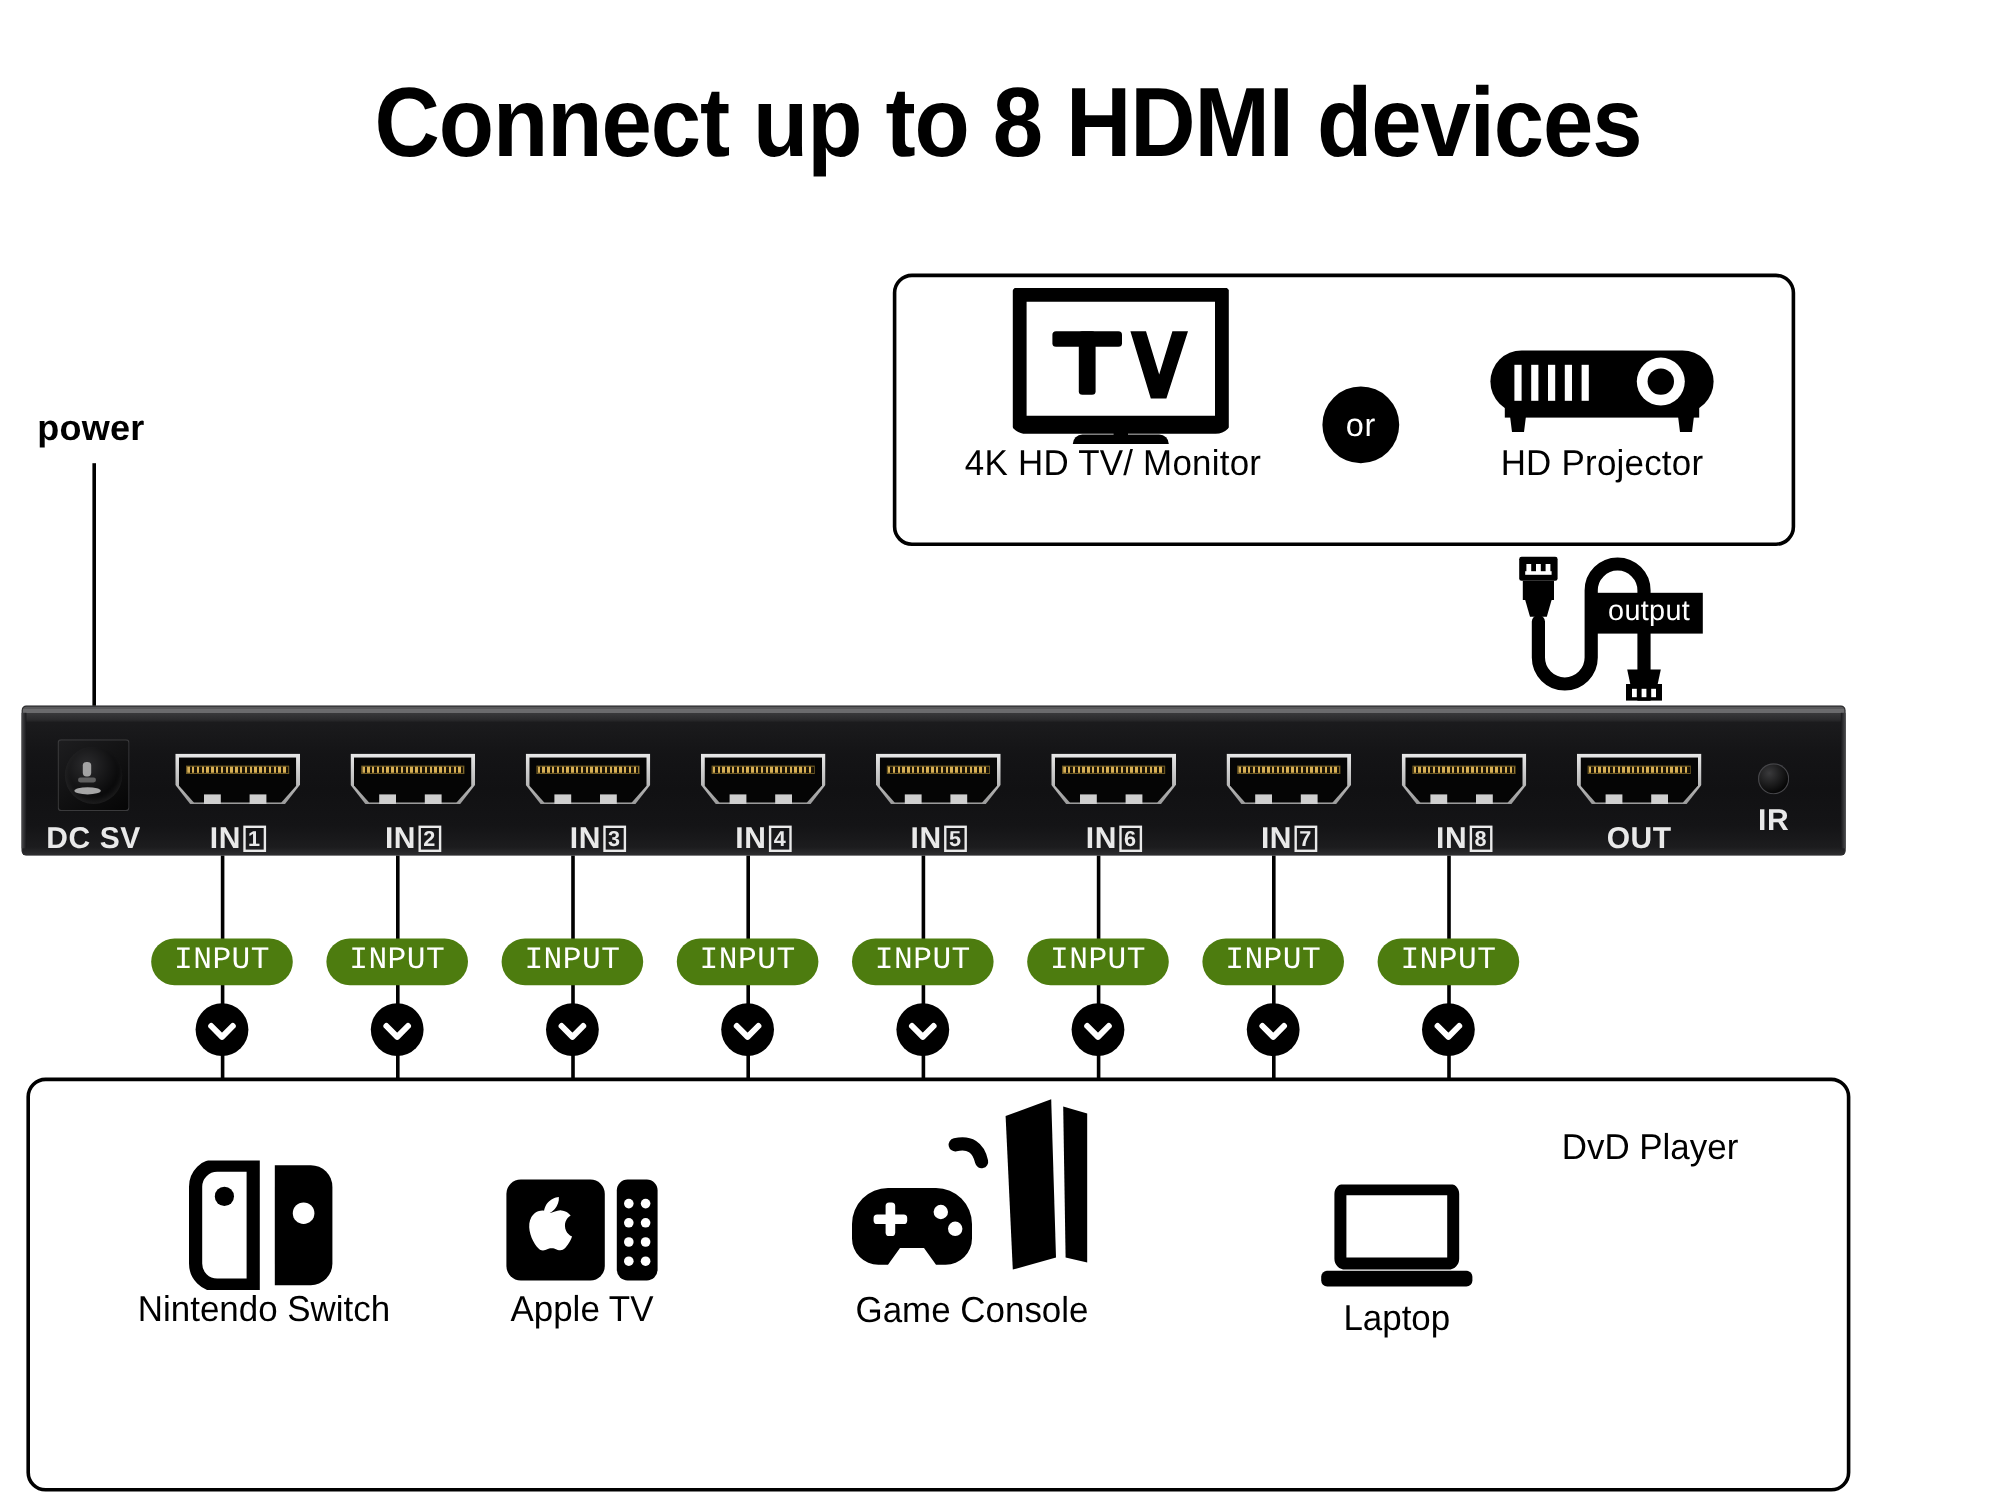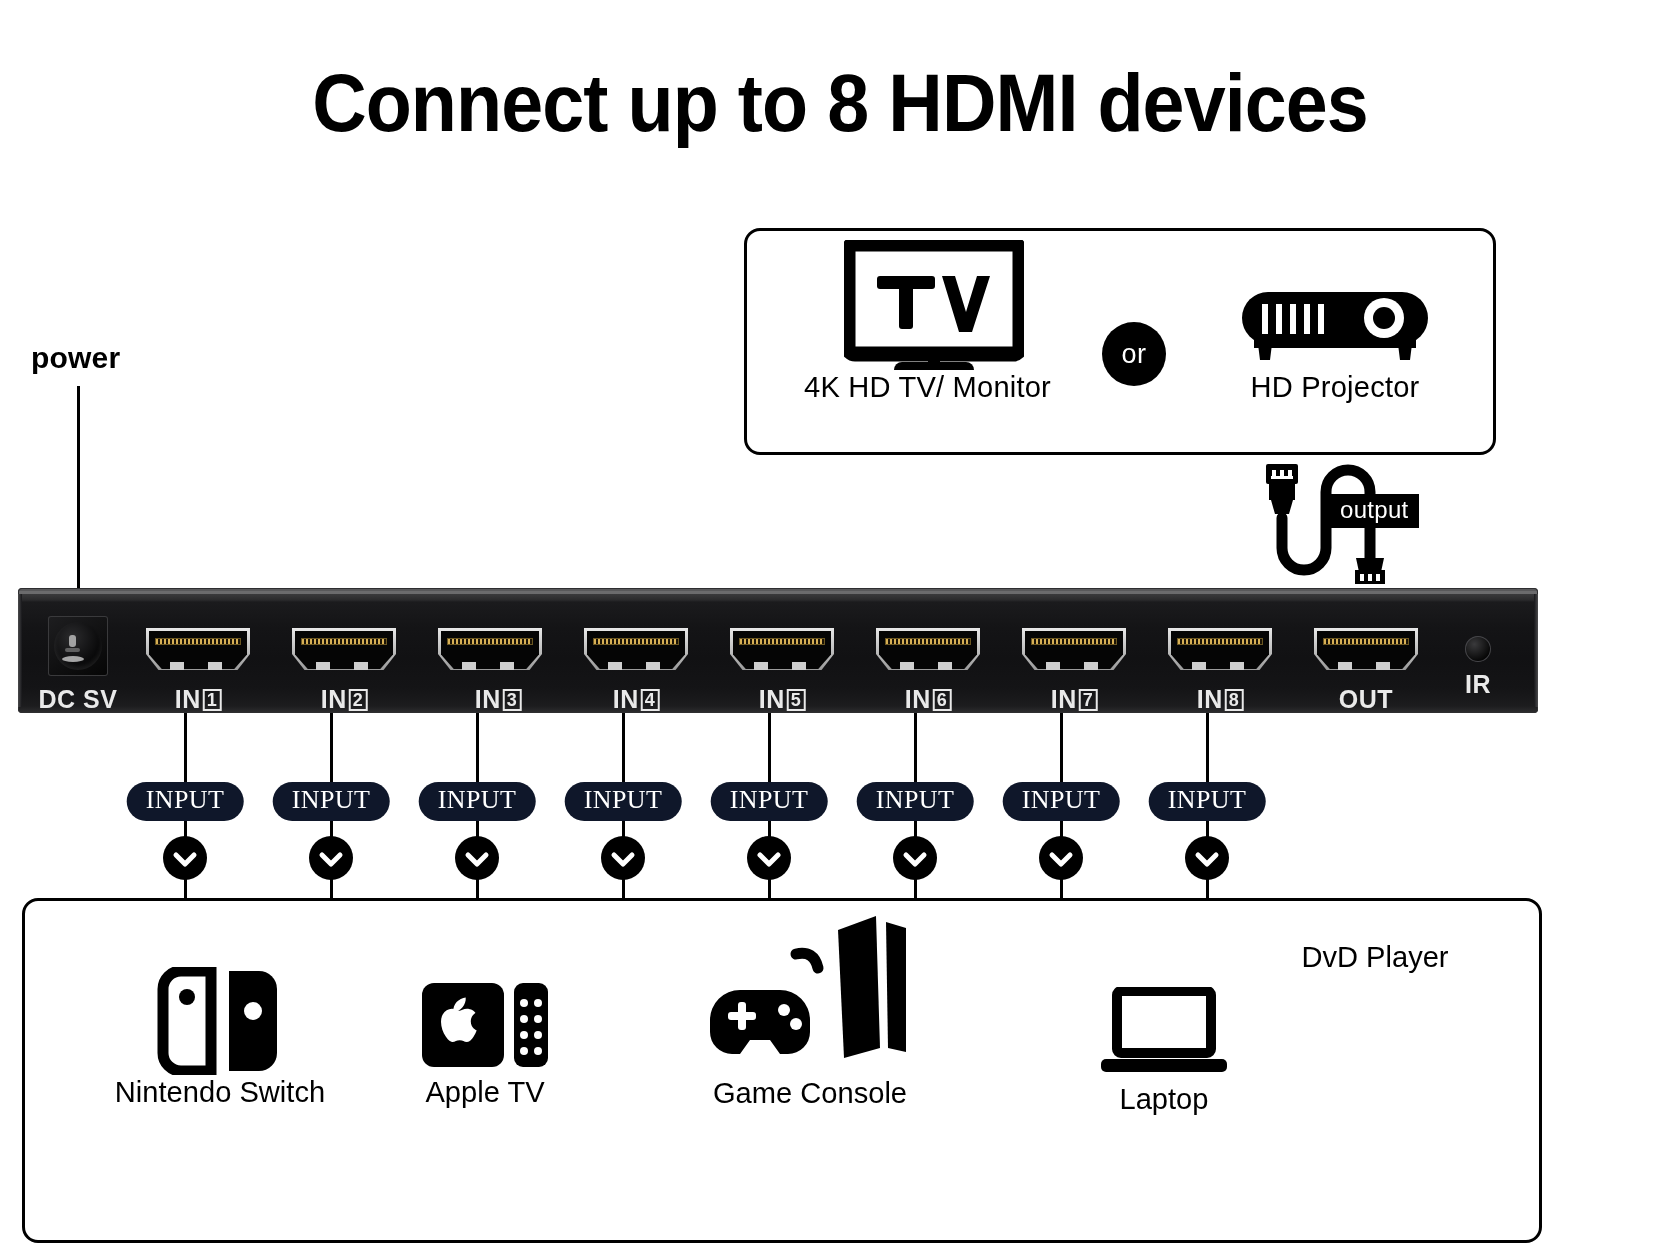--- a/index.html
+++ b/index.html
@@ -258,24 +258,24 @@
     width: 26px;
     height: 26px;
     border-radius: 50%;
     background: radial-gradient(circle at 36% 32%, #3a3a3c, #060606 70%);
     box-shadow: inset 0 0 0 1px #46464a;
   }
 
   
   .input-pill {
     position: absolute;
-    background: #0f172a;
+    background: #4d7c0f;
     color: #fff;
     font-size: 26px;
-    font-family: Liberation Serif, serif;
+    font-family: Liberation Mono, monospace;
     border-radius: 22px;
     padding: 5px 19px 8px 19px;
     letter-spacing: 0.4px;
     transform: translateX(-50%);
     line-height: 1;
     white-space: nowrap;
   }
   .arrow-circle {
     position: absolute;
     width: 44px;

